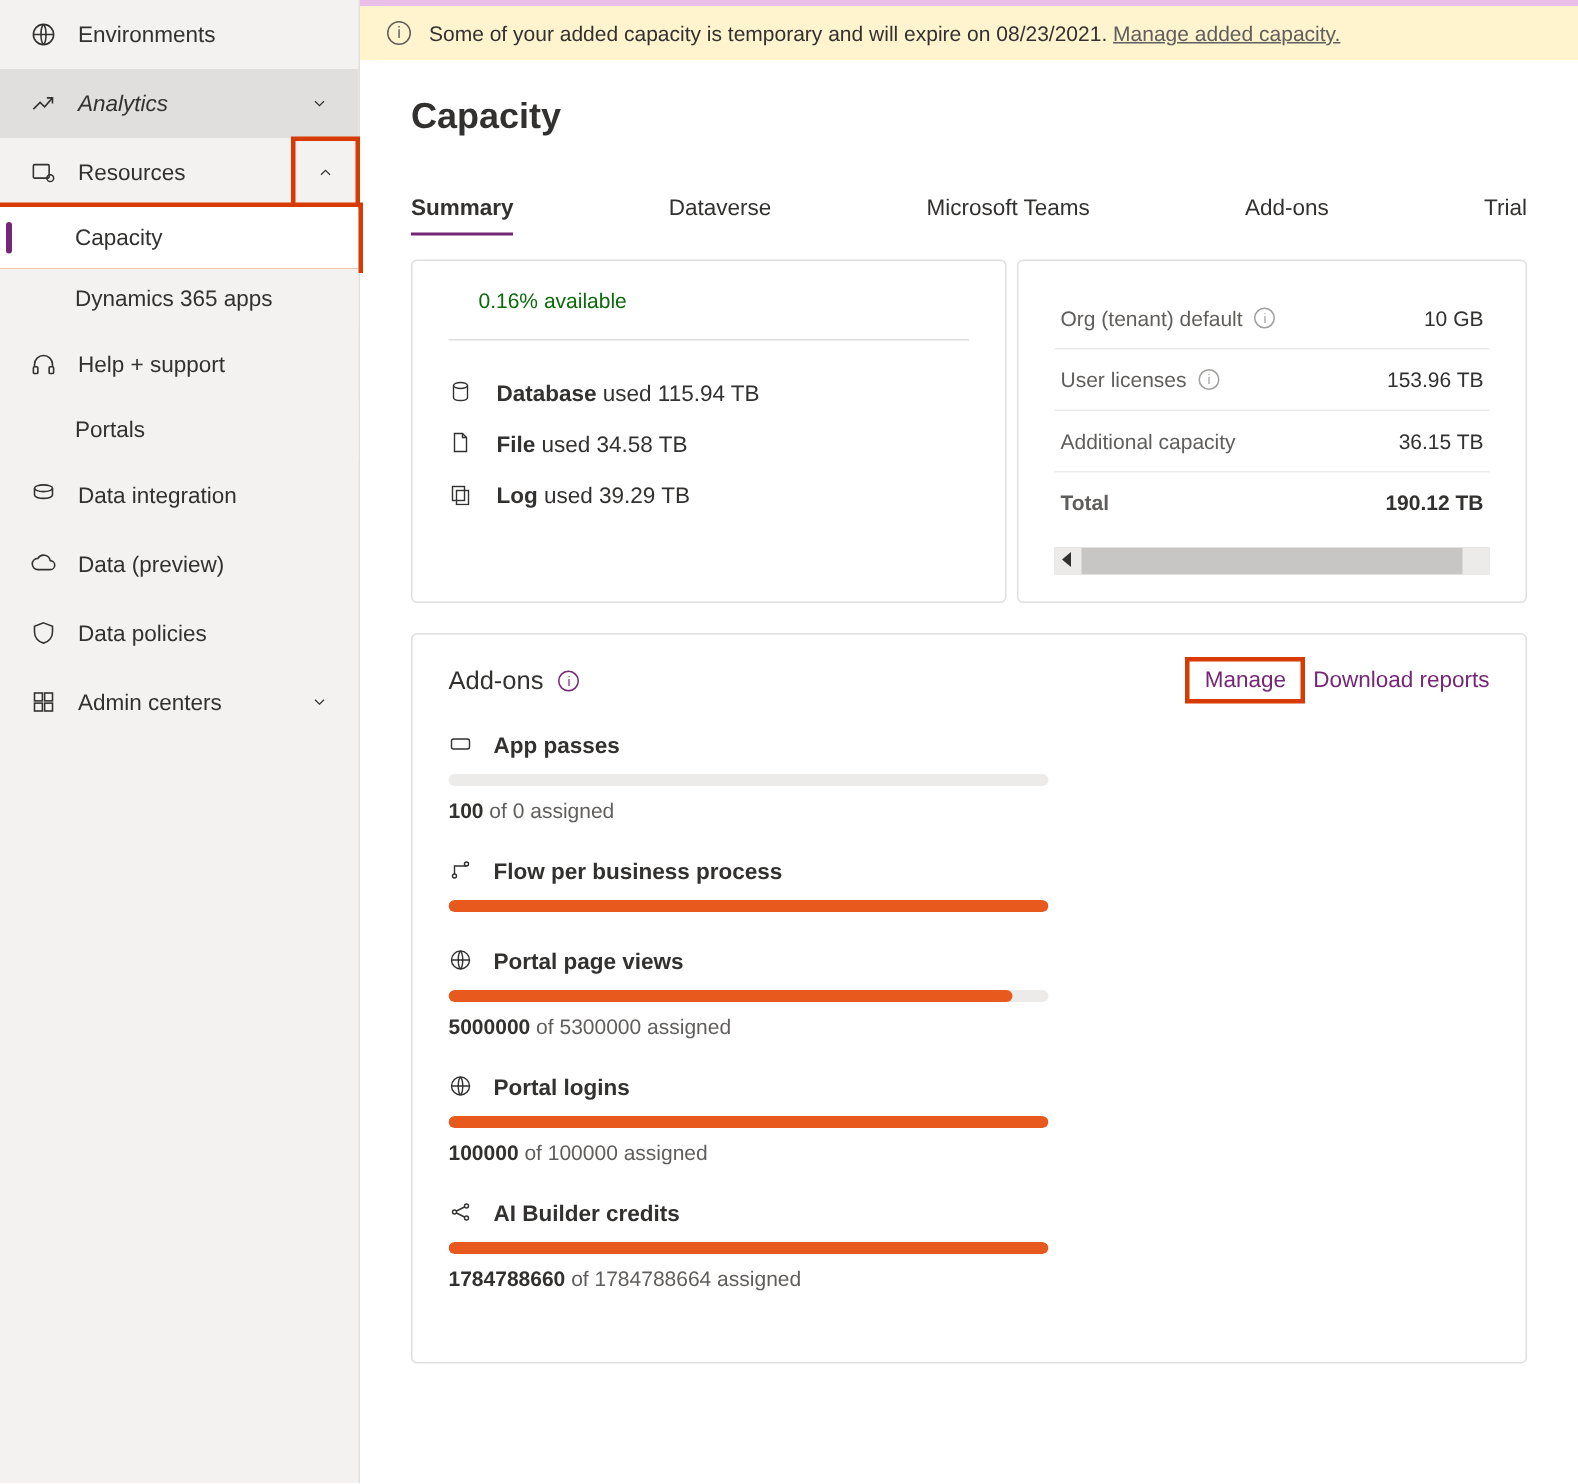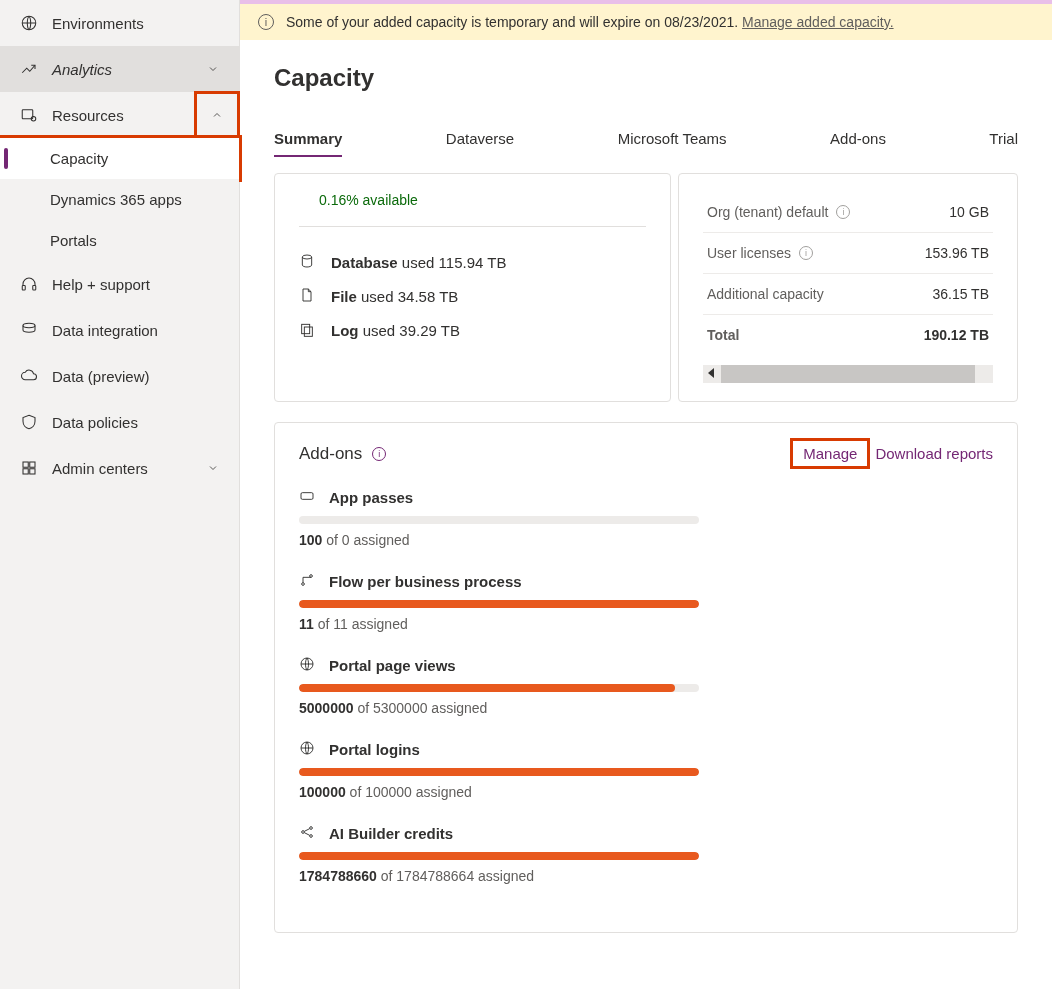--- a/index.html
+++ b/index.html
@@ -113,32 +113,32 @@
             <path d="M6 15l6-6 6 6"></path>
           </svg>
         </span>
     </div>
     <div class="nav-item sub active capacity-box">
       <span class="nav-label">Capacity</span>
     </div>
     <div class="nav-item sub">
       <span class="nav-label">Dynamics 365 apps</span>
     </div>
-    <div class="nav-item sub">
-      <span class="nav-label">Portals</span>
-    </div>
     <div class="nav-item top-level">
       <span class="nav-icon">
           <svg viewBox="0 0 24 24">
             <path d="M4 14v-2a8 8 0 0116 0v2"></path>
             <rect x="3" y="14" width="4" height="6" rx="1"></rect>
             <rect x="17" y="14" width="4" height="6" rx="1"></rect>
           </svg>
         </span>
       <span class="nav-label">Help + support</span>
+    </div>
+    <div class="nav-item sub">
+      <span class="nav-label">Portals</span>
     </div>
     <div class="nav-item top-level">
       <span class="nav-icon">
           <svg viewBox="0 0 24 24">
             <ellipse cx="12" cy="6" rx="8" ry="3"></ellipse>
             <path d="M4 6v6c0 1.7 3.6 3 8 3s8-1.3 8-3V6"></path>
           </svg>
         </span>
       <span class="nav-label">Data integration</span>
     </div>
@@ -289,21 +289,20 @@
                     <circle cx="6" cy="18" r="2"></circle>
                     <circle cx="18" cy="6" r="2"></circle>
                     <path d="M6 16V8h12"></path>
                   </svg>
                 </span>
                 <span>Flow per business process</span>
               </div>
               <div class="addon-bar-bg">
                 <div class="addon-bar-fill" style="width:100%"></div>
               </div>
-              <div class="addon-text"><span class="bold">11</span> of 11 assigned</div>
             </div>
             <div class="addon">
               <div class="addon-head">
                 <span class="addon-icon">
                   <svg viewBox="0 0 24 24">
                     <circle cx="12" cy="12" r="9"></circle>
                     <path d="M3 12h18M12 3c3 3 3 15 0 18M12 3c-3 3-3 15 0 18"></path>
                   </svg>
                 </span>
                 <span>Portal page views</span>

